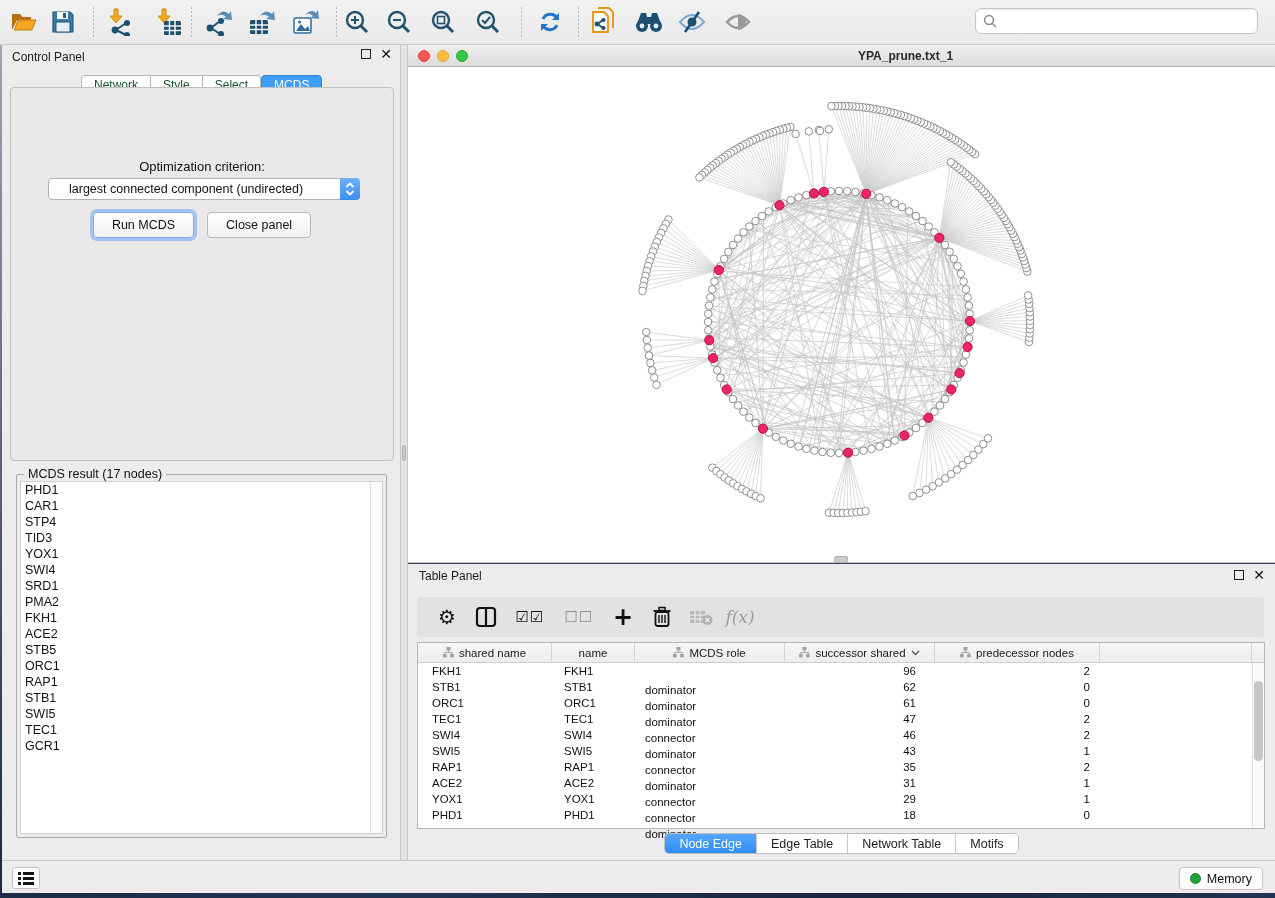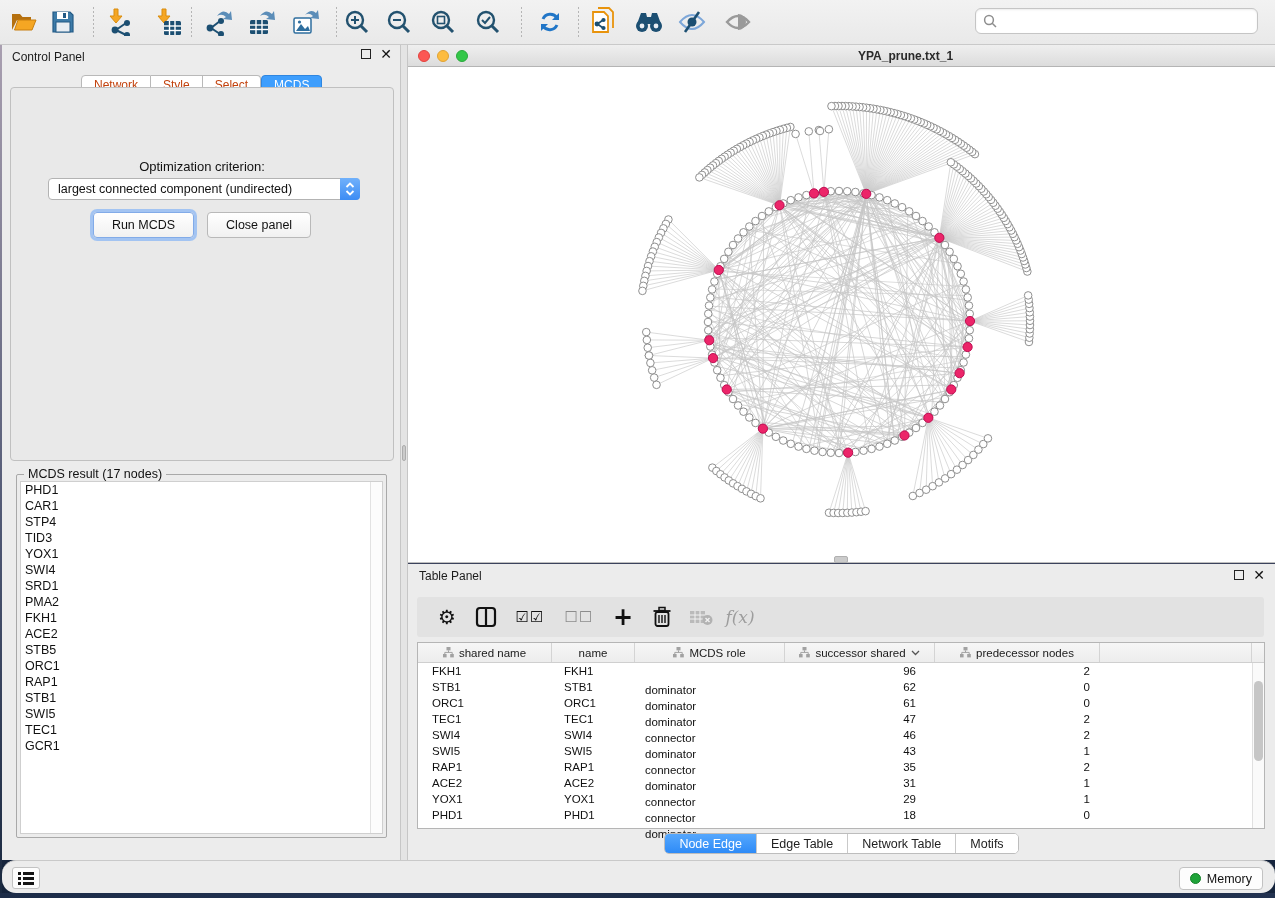--- a/index.html
+++ b/index.html
@@ -27,32 +27,32 @@
 
   
   .control-panel { position:absolute; left:2px; top:45px; width:398px; height:815px; background:#ececec; }
   .panel-head { position:relative; height:24px; }
   .panel-title { position:absolute; left:10px; top:5px; font-size:12px; color:#1c1c1c; }
   .panel-btns { position:absolute; right:8px; top:4px; display:flex; gap:9px; align-items:center; }
   .float-glyph { width:10px; height:10px; border:1.5px solid #222; display:inline-block; }
   .close-glyph { font-size:14px; font-weight:bold; color:#111; line-height:10px; }
 
   .cp-tabs { position:absolute; left:79px; top:30px; display:flex; height:20px; }
-  .cp-tab { font-size:12px; color:#c2410c; background:#fff; border:1px solid #b9b9b9;
+  .cp-tab { font-size:12px; color:#14532d; background:#fff; border:1px solid #b9b9b9;
     display:flex; align-items:center; justify-content:center; padding:0 12px; border-left:none; }
   .cp-tab:first-child { border-left:1px solid #b9b9b9; border-radius:4px 0 0 4px; }
   .cp-tab.active { background:#3e9efd; color:#fff; border:1px solid #2f86e0; border-radius:4px; }
   .cp-tab.last { border-radius:0 4px 4px 0; }
 
   .cp-body { position:absolute; left:8px; top:42px; width:384px; height:374px;
     background:#e9e9e9; border:1px solid #c0c0c0; border-radius:4px; }
   .opt-label { position:absolute; left:0; width:100%; top:71px; text-align:center; font-size:13px; color:#111; }
   .opt-select { position:absolute; left:37px; top:90px; width:312px; height:22px; background:#fff;
     border:1px solid #b3b3b3; border-radius:4px; display:flex; align-items:center; }
-  .opt-select .sel-text { flex:1; font-size:12.5px; padding-left:9px; color:#111; white-space:nowrap; }
+  .opt-select .sel-text { flex:1; font-size:12.5px; padding-left:20px; color:#111; white-space:nowrap; }
   .sel-cap { width:20px; height:22px; margin:-1px -1px -1px 0; border-radius:0 4px 4px 0;
     background:linear-gradient(#71b1fb,#3c8cf4); display:flex; align-items:center; justify-content:center; }
   .btn-row { position:absolute; left:0; top:124px; width:100%; display:flex; justify-content:center; gap:13px; }
   .push-btn { height:22px; background:linear-gradient(#ffffff,#f1f1f1); border:1px solid #b9b9b9;
     border-radius:4px; font-size:12.5px; color:#111; padding:12px 18px; display:flex; align-items:center; }
   .push-btn.focused { border-color:#82abe8; box-shadow:0 0 0 3px rgba(106,165,249,.55); }
 
   .mcds-group { position:absolute; left:14px; top:422px; width:371px; height:371px; }
   .group-border { position:absolute; left:0; top:7px; width:100%; height:364px;
     border:1px solid #a9a9a9; border-radius:2px; }
@@ -114,21 +114,21 @@
 
   .tp-tabs { position:absolute; left:0; top:269px; width:100%; display:flex; justify-content:center; }
   .seg { display:flex; height:21px; border:1px solid #bdbdbd; border-radius:5px; overflow:hidden; background:#fff; }
   .seg-tab { font-size:12.5px; color:#222; display:flex; align-items:center; padding:0 14px;
     border-left:1px solid #c9c9c9; background:#fff; }
   .seg-tab:first-child { border-left:none; }
   .seg-tab.active { background:linear-gradient(#55a7fd,#2e8bf7); color:#fff; }
 
   
   .statusbar { position:absolute; left:2px; top:860px; width:1273px; height:33px; background:#ececec;
-    border-top:1px solid #c9c9c9;border-radius:14px; }
+    border-top:1px solid #c9c9c9; }
   .list-btn { position:absolute; left:10px; top:6px; width:28px; height:22px; background:#fdfdfd;
     border:1px solid #c2c2c2; border-radius:3px; display:flex; align-items:center; justify-content:center; }
   .memory-btn { position:absolute; right:12px; top:6px; height:23px; background:#fdfdfd;
     border:1px solid #c2c2c2; border-radius:4px; display:flex; align-items:center; gap:6px;
     padding:0 10px; font-size:12.5px; color:#111; }
   .mem-dot { width:11px; height:11px; border-radius:50%; background:#1fa339; border:1px solid #158229; }
 
   .hier-ic { opacity:.65; }
 </style>
 </head>

